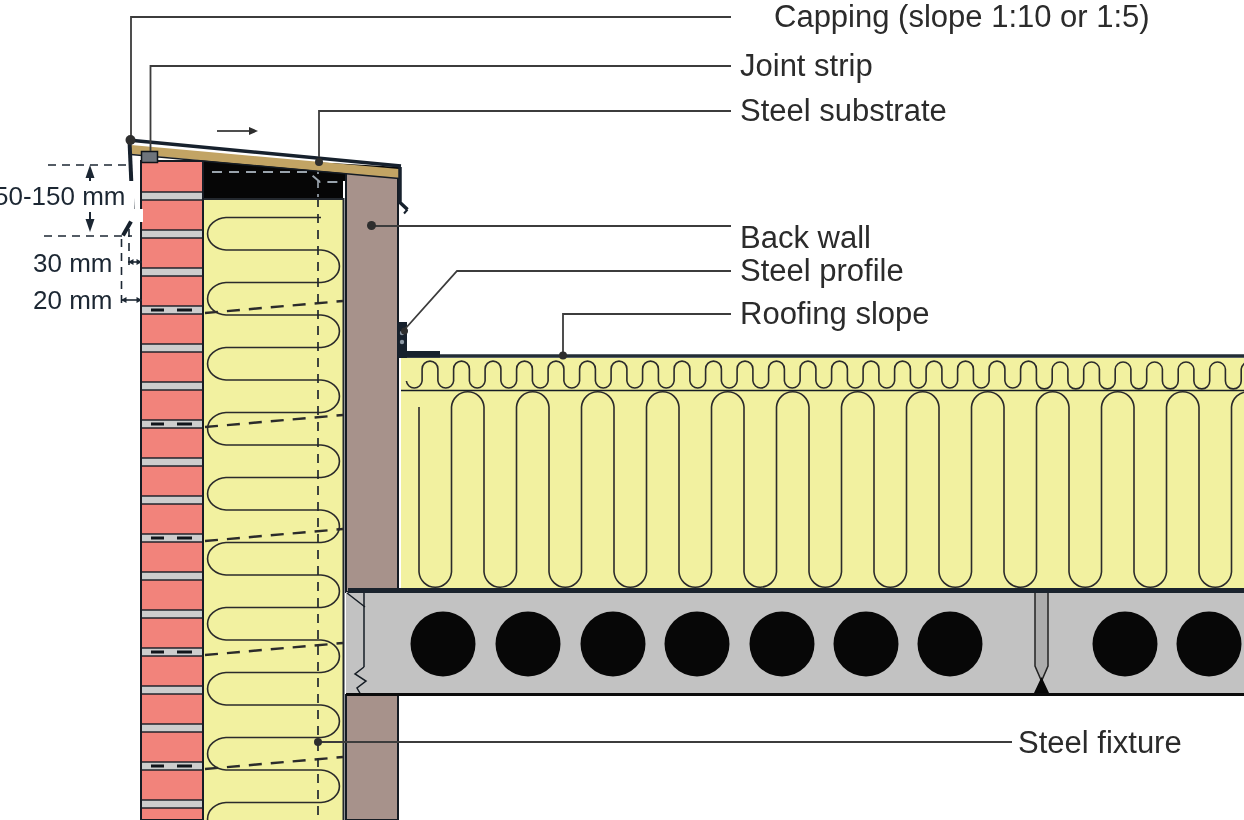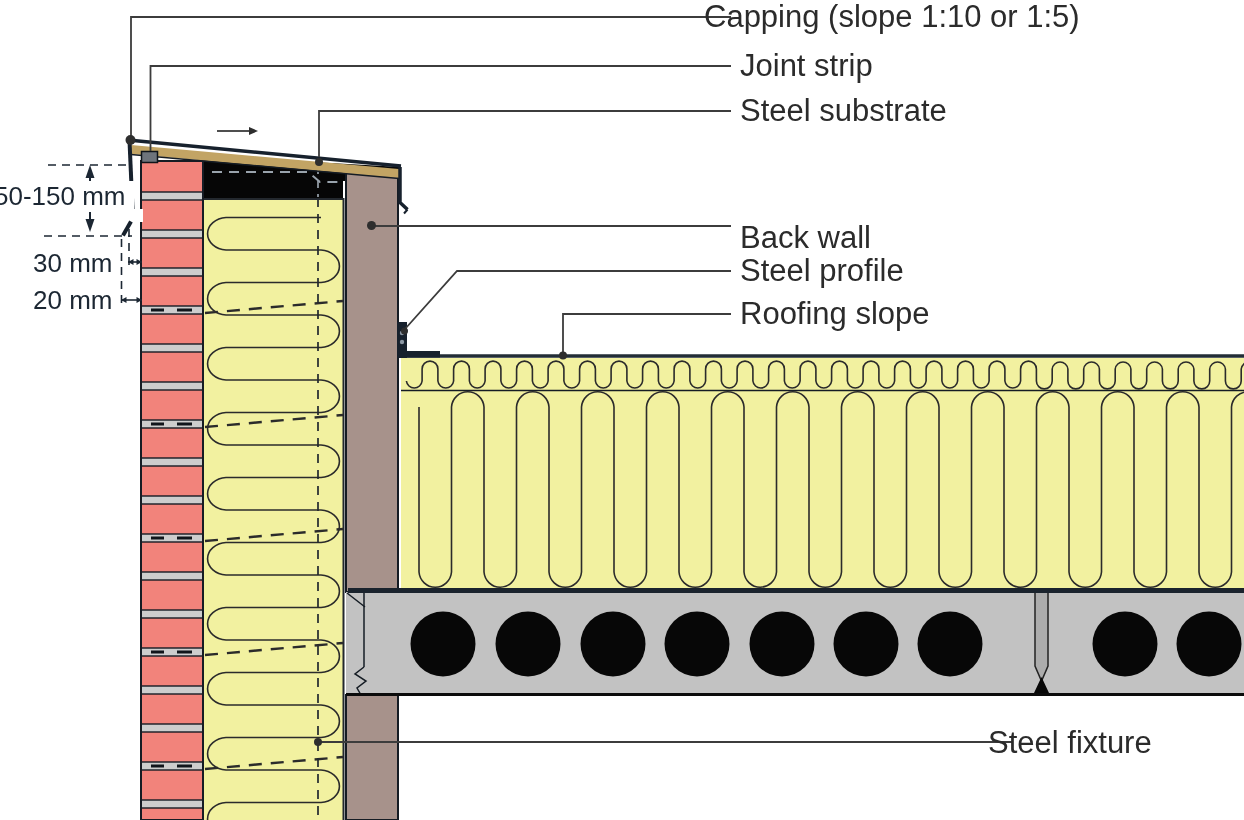--- a/index.html
+++ b/index.html
@@ -191,24 +191,24 @@
     <path class="dimd" d="M121.5,239 V305"></path>
     <line class="dimt" x1="128" y1="262" x2="142" y2="262"></line>
     <polygon class="dimf" points="128,262 133.5,259 133.5,265"></polygon>
     <polygon class="dimf" points="142,262 136.5,259 136.5,265"></polygon>
     <line class="dimt" x1="121" y1="300" x2="142" y2="300"></line>
     <polygon class="dimf" points="121,300 126.5,297 126.5,303"></polygon>
     <polygon class="dimf" points="142,300 136.5,297 136.5,303"></polygon>
   </g>
 </svg>
 
-  <div class="lbl" style="left:704px;top:1px">Capping (slope 1:10 or 1:5)</div>
+  <div class="lbl" style="left:774px;top:1px">Capping (slope 1:10 or 1:5)</div>
   <div class="lbl" style="left:740px;top:50px">Joint strip</div>
   <div class="lbl" style="left:740px;top:95px">Steel substrate</div>
   <div class="lbl" style="left:740px;top:222px">Back wall</div>
   <div class="lbl" style="left:740px;top:255px">Steel profile</div>
   <div class="lbl" style="left:740px;top:298px">Roofing slope</div>
-  <div class="lbl" style="left:988px;top:727px">Steel fixture</div>
+  <div class="lbl" style="left:1018px;top:727px">Steel fixture</div>
 
   <div class="dimlbl" id="dim50" style="left:-14px;top:181px">50-150 mm</div>
   <div class="dimlbl" style="left:33px;top:250px">30 mm</div>
   <div class="dimlbl" style="left:33px;top:287px">20 mm</div>
 </div>
 
 </body></html>

